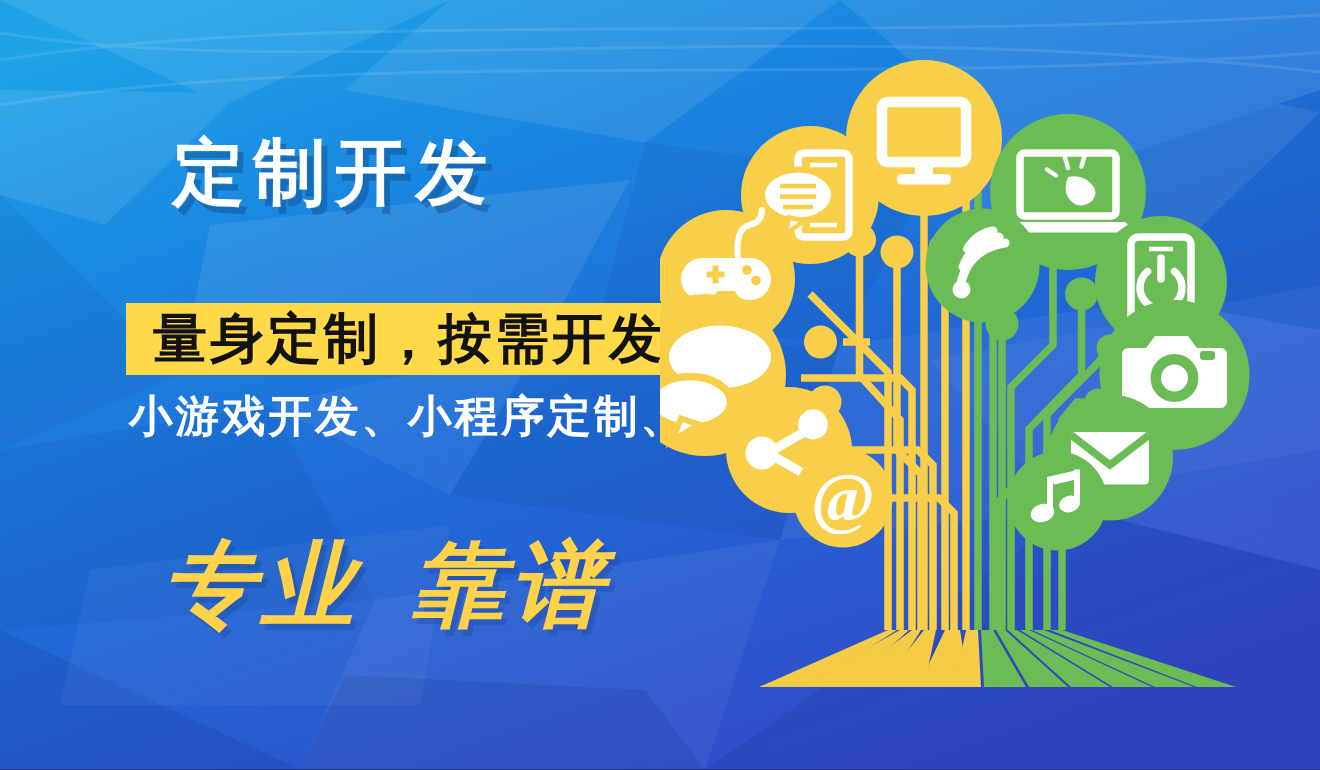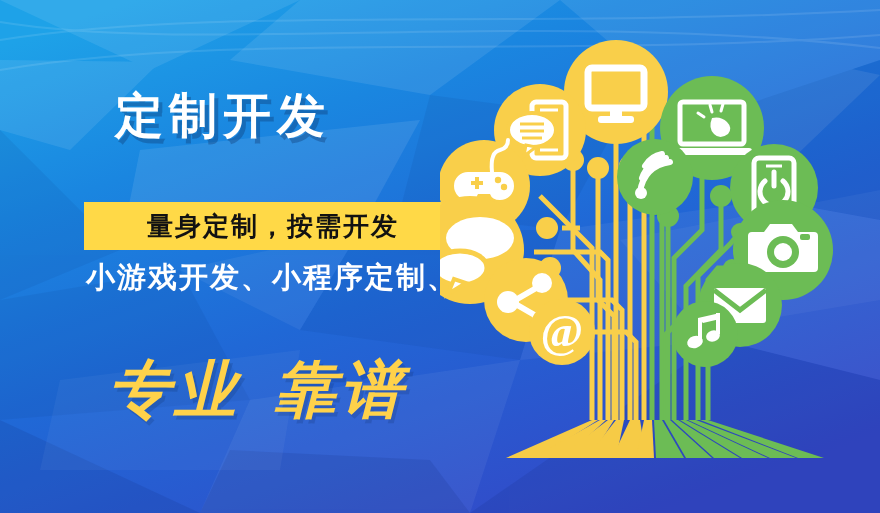--- a/index.html
+++ b/index.html
@@ -46,21 +46,21 @@
     left: 84px;
     top: 202px;
     width: 378px;
     height: 48px;
     background: #ffd947;
     display: flex;
     align-items: center;
     justify-content: center;
   }
   .ribbon-text {
-    font-size: 26px;
+    font-size: 36px;
     font-weight: 700;
     color: #121212;
     letter-spacing: 2px;
     white-space: nowrap;
   }
 
   .subline {
     position: absolute;
     left: 86px;
     top: 258px;

